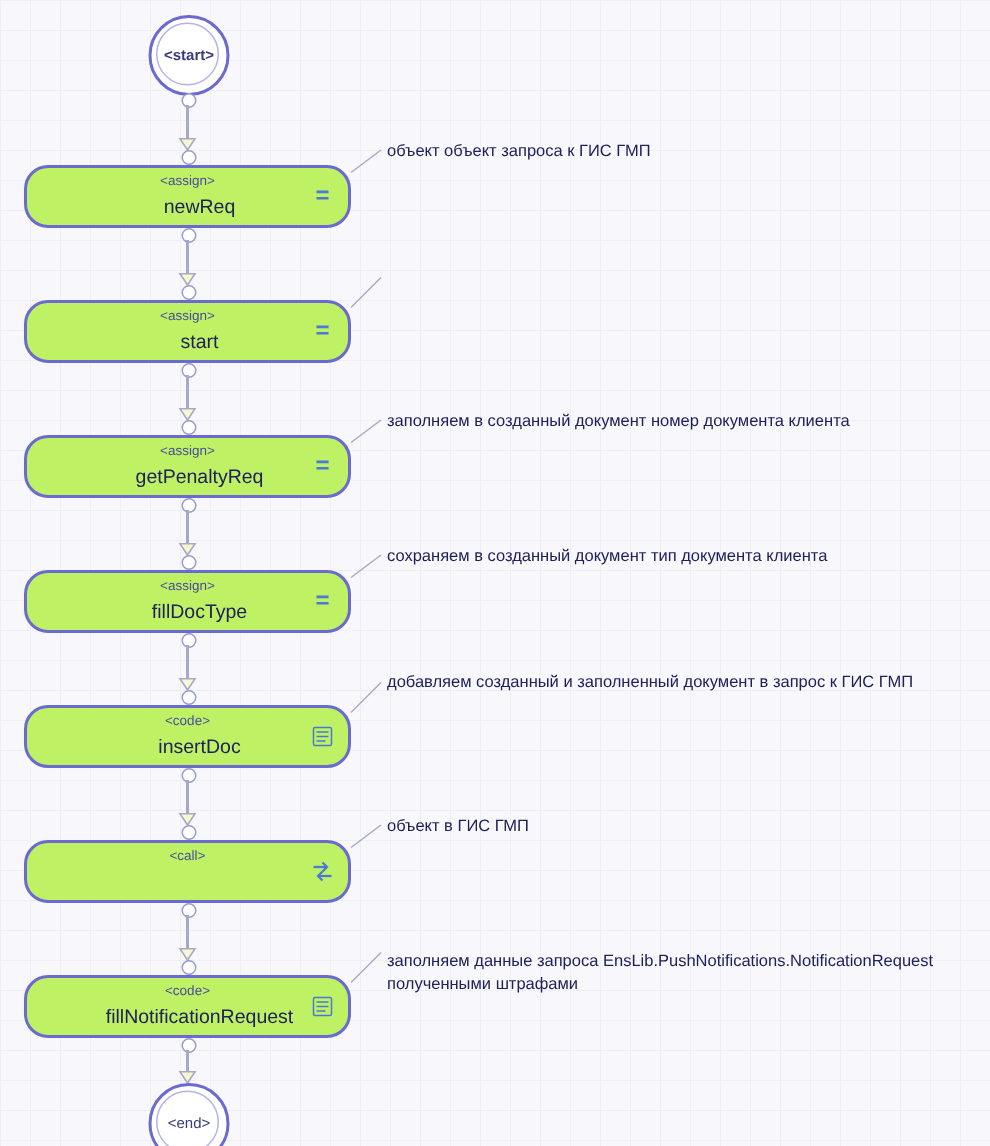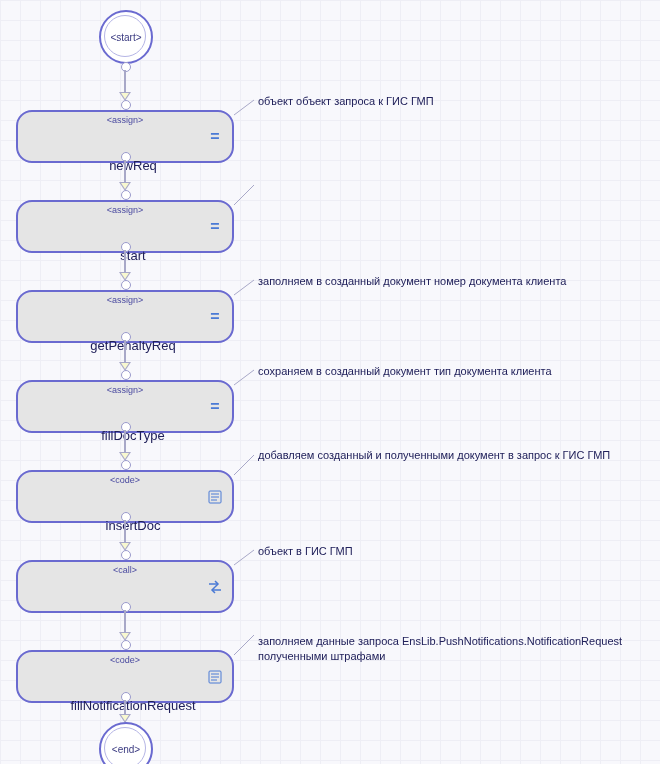--- a/index.html
+++ b/index.html
@@ -40,22 +40,22 @@
     width: 40px;
     height: 40px;
     border: 1px solid #b5b5e5;
     border-radius: 50%;
     left: 3px;
     top: 3px;
   }
   .node {
     position: absolute;
     width: 218px;
-    height: 53px;
-    background: #e5e5e5;
+    height: 42px;
+    background: #bef264;
     border: 2px solid #6a6ad0;
     border-radius: 16px;
     box-sizing: border-box;
   }
   .node .type {
     position: absolute;
     top: 3px;
     left: 0;
     right: 0;
     text-align: center;
@@ -63,21 +63,20 @@
     font-size: 9px;
   }
   .node .name {
     position: absolute;
     top: 18px;
     left: 16px;
     right: 0;
     text-align: center;
     color: #20205a;
     font-size: 13px;
-    margin-top: 28px;
   }
   .node .icon {
     position: absolute;
     right: 10px;
     top: 50%;
     transform: translateY(-50%);
     width: 14px;
     height: 14px;
     display: flex;
     align-items: center;
@@ -131,21 +130,21 @@
     border-right: 4px solid transparent;
     border-top: 6px solid #f8f8d0;
     left: 121px;
   }
 </style>
 </head>
 <body>
 
 <div class="canvas">
 
-  <div class="start-node" style="left:99px; top:10px;">
+  <div class="start-node" style="left:99px; top:10px;font-weight:bold;">
     <div class="inner-circle"></div>
     <span>&lt;start&gt;</span>
   </div>
 
   <div class="dot" style="top:62px;"></div>
   <div class="connector" style="top:70px; height:22px;"></div>
   <div class="arrow" style="top:92px;"></div>
   <div class="arrow-inner" style="top:93px;"></div>
   <div class="dot" style="top:100px;"></div>
 
@@ -205,21 +204,21 @@
     <div class="name">insertDoc</div>
     <div class="icon icon-code">
       <svg viewBox="0 0 14 14">
           <rect x="1" y="1" width="12" height="12" rx="1" fill="none" stroke="#4a7ad5" stroke-width="1"></rect>
           <line x1="3" y1="4" x2="11" y2="4" stroke="#4a7ad5" stroke-width="1"></line>
           <line x1="3" y1="7" x2="11" y2="7" stroke="#4a7ad5" stroke-width="1"></line>
           <line x1="3" y1="10" x2="9" y2="10" stroke="#4a7ad5" stroke-width="1"></line>
         </svg>
     </div>
   </div>
-  <div class="label" style="left:258px; top:448px;">добавляем созданный и полученными документ в запрос к ГИС ГМП</div>
+  <div class="label" style="left:258px; top:448px;">добавляем созданный и заполненный документ в запрос к ГИС ГМП</div>
 
   <div class="dot" style="top:512px;"></div>
   <div class="connector" style="top:520px; height:22px;"></div>
   <div class="arrow" style="top:542px;"></div>
   <div class="arrow-inner" style="top:543px;"></div>
   <div class="dot" style="top:550px;"></div>
 
   <div class="node" style="left:16px; top:560px;">
     <div class="type">&lt;call&gt;</div>
     <div class="icon icon-call">

